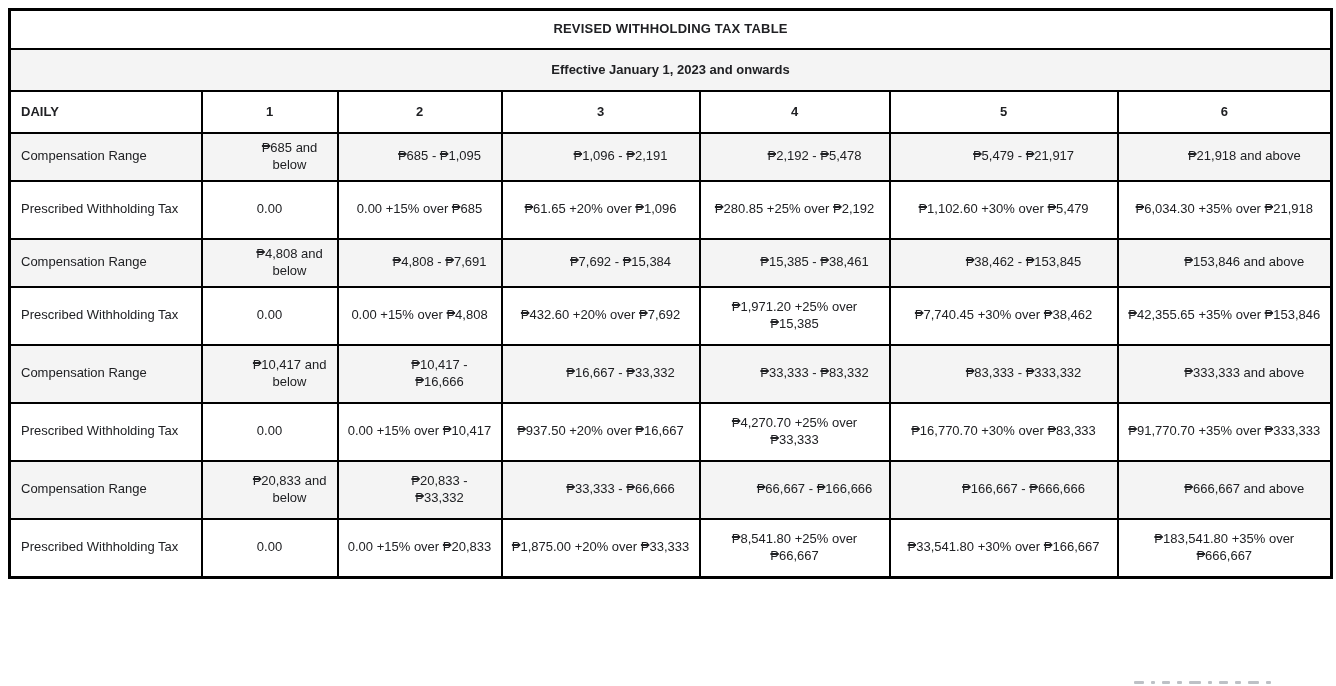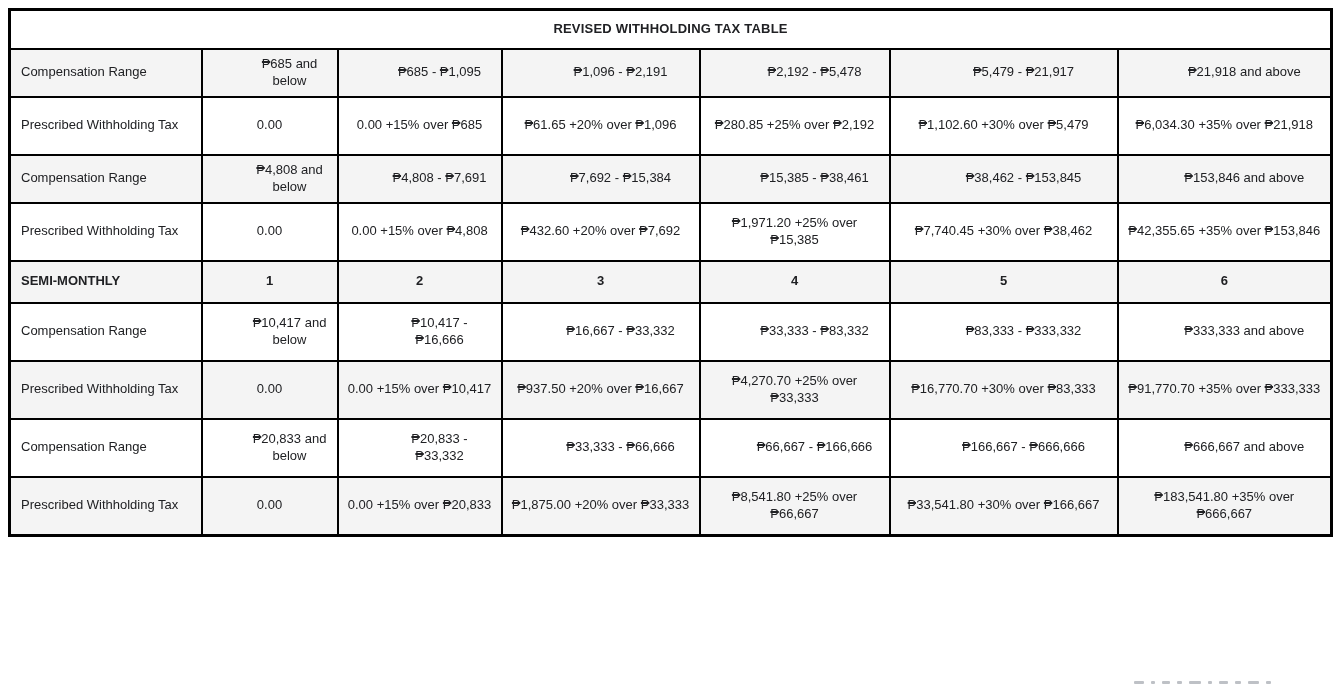--- a/index.html
+++ b/index.html
@@ -54,21 +54,33 @@
       <col style="width:164px">
       <col style="width:198px">
       <col style="width:190px">
       <col style="width:228px">
       <col style="width:214px">
     </colgroup>
     <tbody id="tbody">
       <tr class="r-title">
         <td colspan="7">REVISED WITHHOLDING TAX TABLE</td>
       </tr>
+      <tr class="r-sub">
+        <td colspan="7">Effective January 1, 2023 and onwards</td>
+      </tr>
 
+    <tr class="r-head">
+          <td class="lbl">DAILY</td>
+          <td>1</td>
+          <td>2</td>
+          <td>3</td>
+          <td>4</td>
+          <td>5</td>
+          <td>6</td>
+        </tr>
         <tr class="r-comp">
           <td class="lbl">Compensation Range</td>
           <td>₱685 and below</td>
           <td>₱685 - ₱1,095</td>
           <td>₱1,096 - ₱2,191</td>
           <td>₱2,192 - ₱5,478</td>
           <td>₱5,479 - ₱21,917</td>
           <td>₱21,918 and above</td>
         </tr>
         <tr class="r-tax">
@@ -90,29 +102,20 @@
           <td>₱153,846 and above</td>
         </tr>
         <tr class="r-tax">
           <td class="lbl">Prescribed Withholding Tax</td>
           <td>0.00</td>
           <td>0.00 +15% over ₱4,808</td>
           <td>₱432.60 +20% over ₱7,692</td>
           <td>₱1,971.20 +25% over ₱15,385</td>
           <td>₱7,740.45 +30% over ₱38,462</td>
           <td>₱42,355.65 +35% over ₱153,846</td>
-        </tr>
-        <tr class="r-head">
-          <td class="lbl">SEMI-MONTHLY</td>
-          <td>1</td>
-          <td>2</td>
-          <td>3</td>
-          <td>4</td>
-          <td>5</td>
-          <td>6</td>
         </tr>
         <tr class="r-comp tall">
           <td class="lbl">Compensation Range</td>
           <td>₱10,417 and below</td>
           <td>₱10,417 - ₱16,666</td>
           <td>₱16,667 - ₱33,332</td>
           <td>₱33,333 - ₱83,332</td>
           <td>₱83,333 - ₱333,332</td>
           <td>₱333,333 and above</td>
         </tr>

